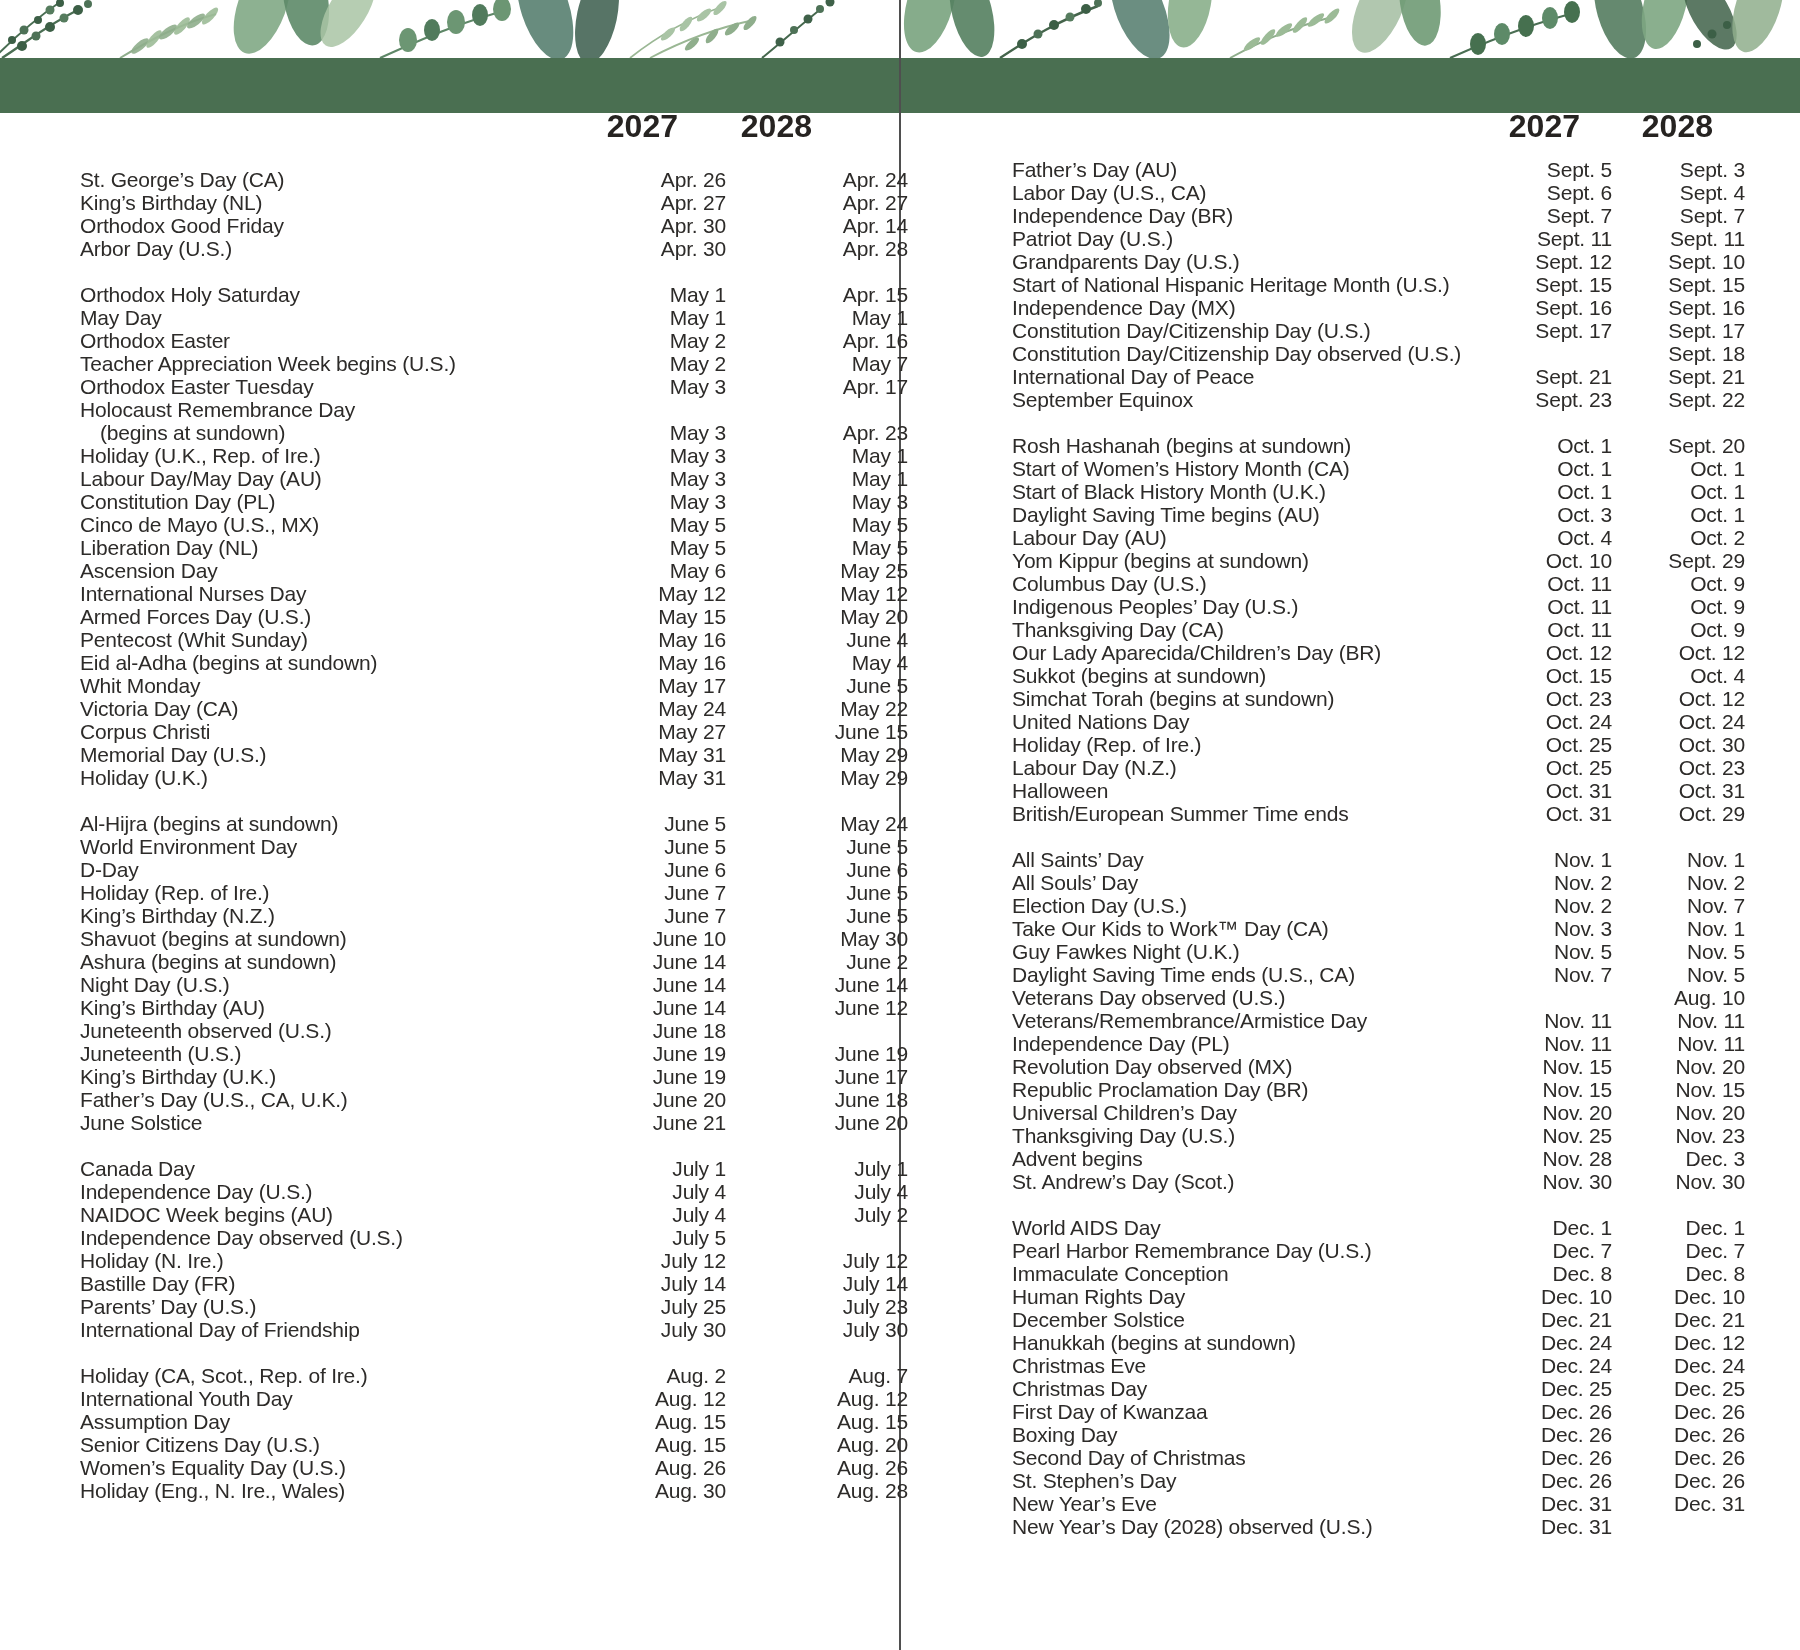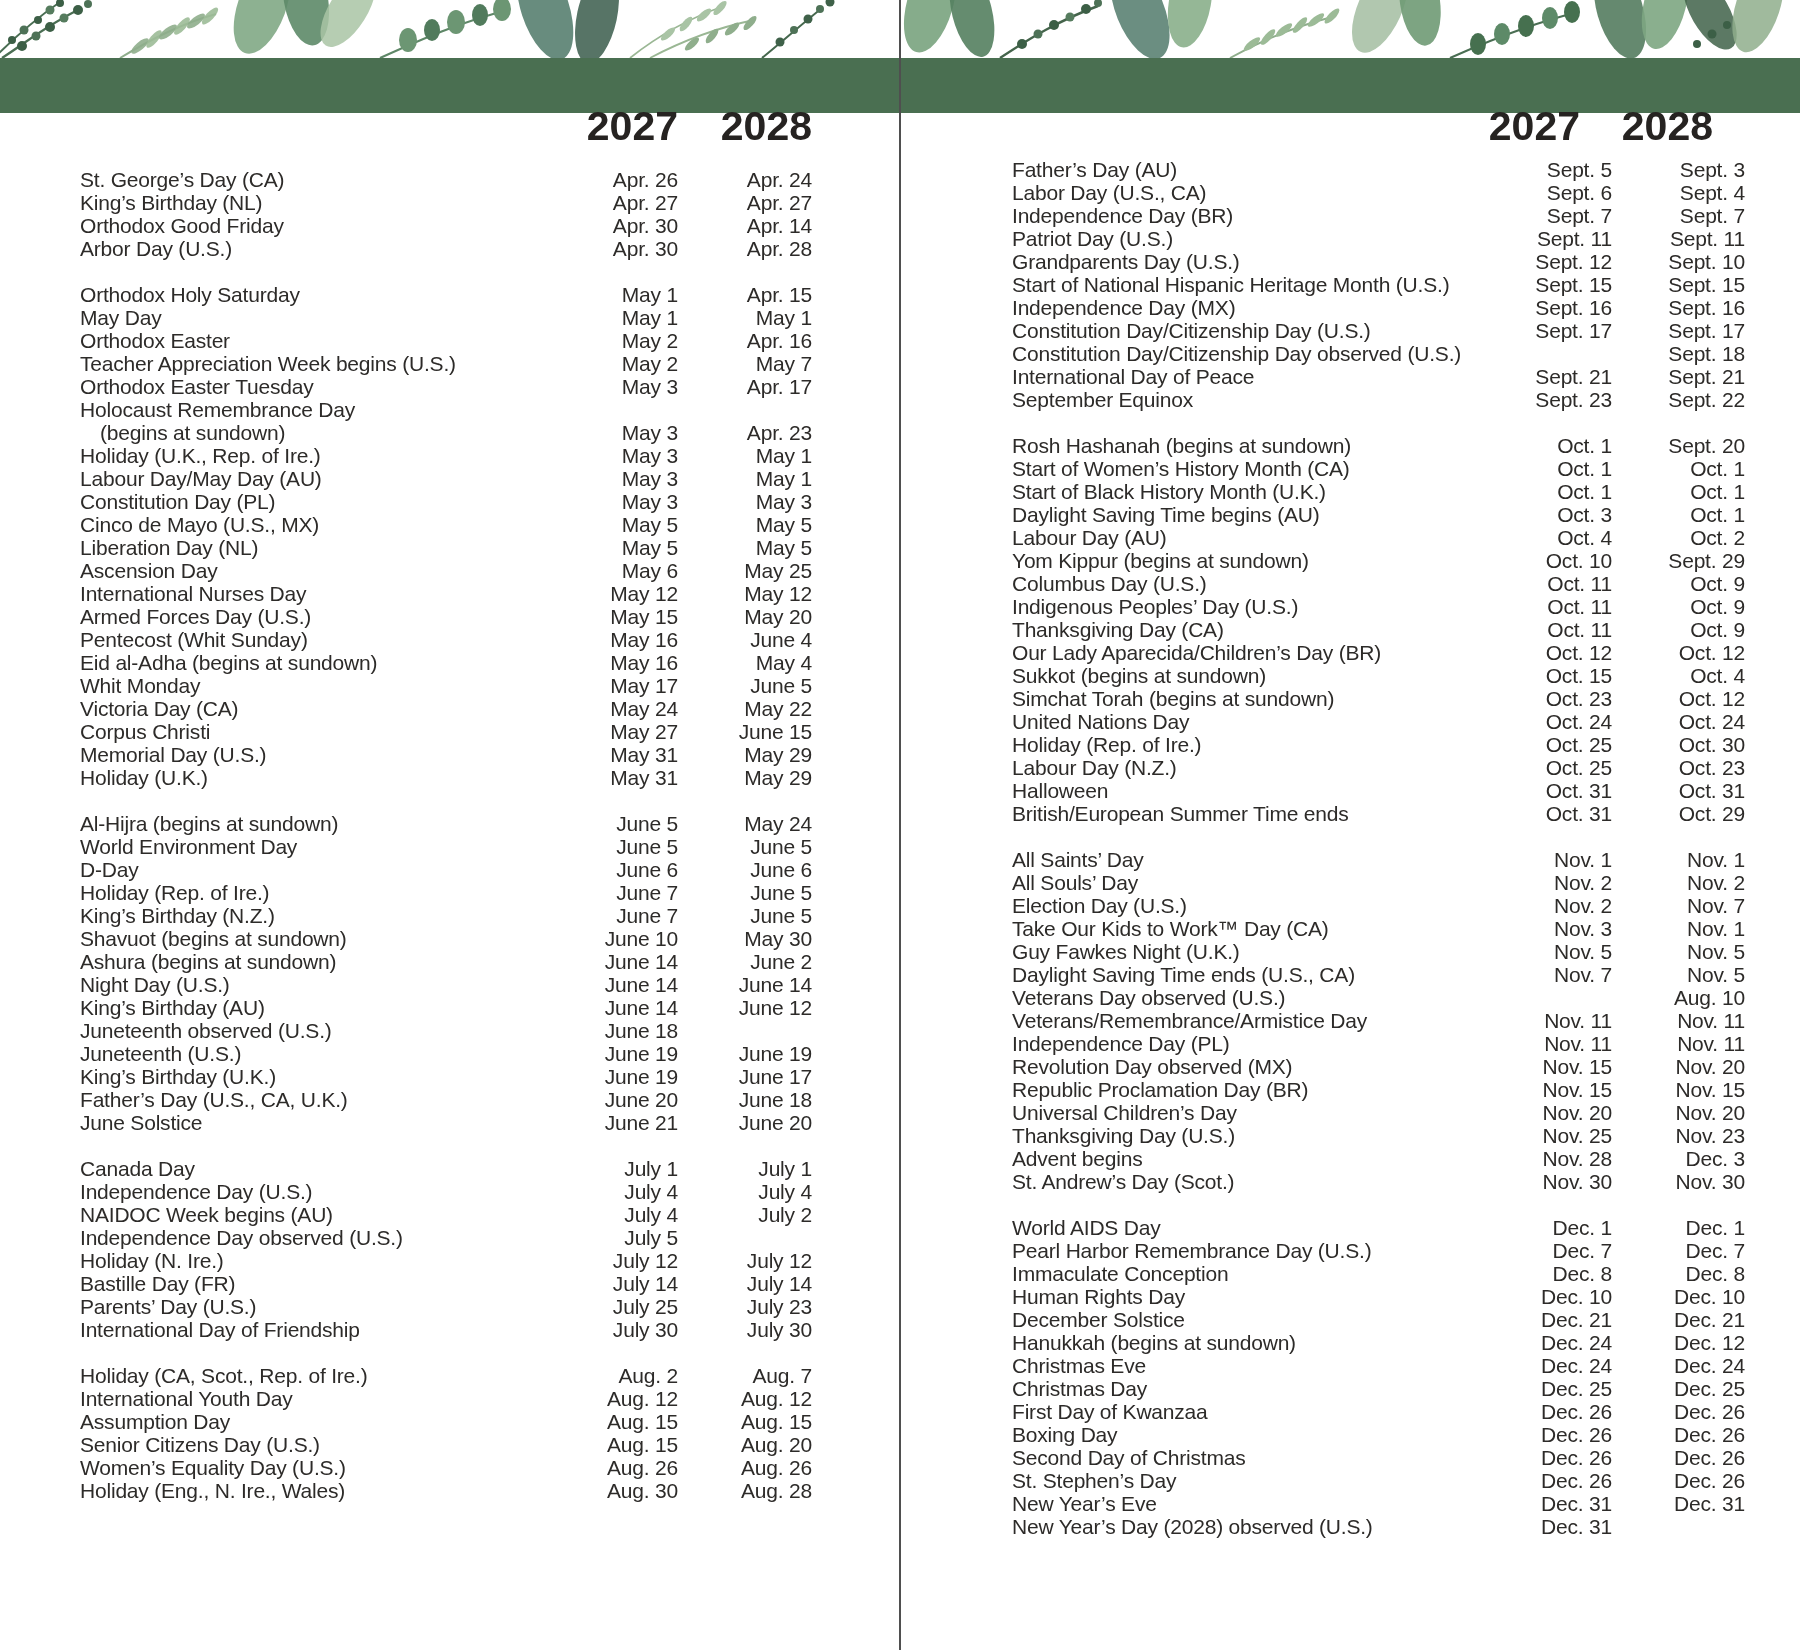--- a/index.html
+++ b/index.html
@@ -4,35 +4,35 @@
 <style>
   html,body{margin:0;padding:0;background:#ffffff;}
   .spread{
     position:relative;width:1800px;height:1650px;background:var(--paper,#fff);
     font-family:"Liberation Sans",sans-serif;color:var(--ink,#2d2b29);overflow:hidden;
   }
   .greenery{position:absolute;left:0;top:0;width:1800px;height:58px;}
   .band{position:absolute;left:0;top:58px;width:1800px;height:55px;background:var(--band,#4a6f51);}
   .divider{position:absolute;left:899px;top:0;width:2px;height:1650px;background:var(--divider,#4f4f4f);}
   .year-row{
-    position:absolute;display:grid;font-weight:bold;font-size:41px;line-height:34px;
+    position:absolute;display:grid;font-weight:bold;font-size:32px;line-height:34px;
     color:var(--head,#262321);top:109px;
   }
   .year-row.left{left:80px;width:732px;grid-template-columns:498px 100px 134px;}
   .year-row.right{left:980px;width:733px;grid-template-columns:500px 100px 133px;}
   .yh{text-align:right;white-space:nowrap;}
   .yh.c1{grid-column:2;}
   .yh.c2{grid-column:3;}
   .rows{position:absolute;font-size:21px;line-height:23px;letter-spacing:-0.2px;}
   .rows.left{left:80px;top:168px;width:732px;}
   .rows.right{left:980px;top:158px;width:733px;margin-left:32px;}
   .group{margin-bottom:23px;}
   .group:last-child{margin-bottom:0;}
   .row{display:grid;height:23px;}
-  .rows.left .row{grid-template-columns:498px 100px 134px;}
+  .rows.left .row{grid-template-columns:498px 100px 134px;gap:48px;}
   .rows.right .row{grid-template-columns:500px 100px 133px;}
   .nm{white-space:nowrap;text-align:left;}
   .dt{white-space:nowrap;text-align:right;font-variant-numeric:tabular-nums;}
   .row.indent .nm{padding-left:20px;}
 </style>
 </head>
 <body>
 
 <div class="spread">
 

